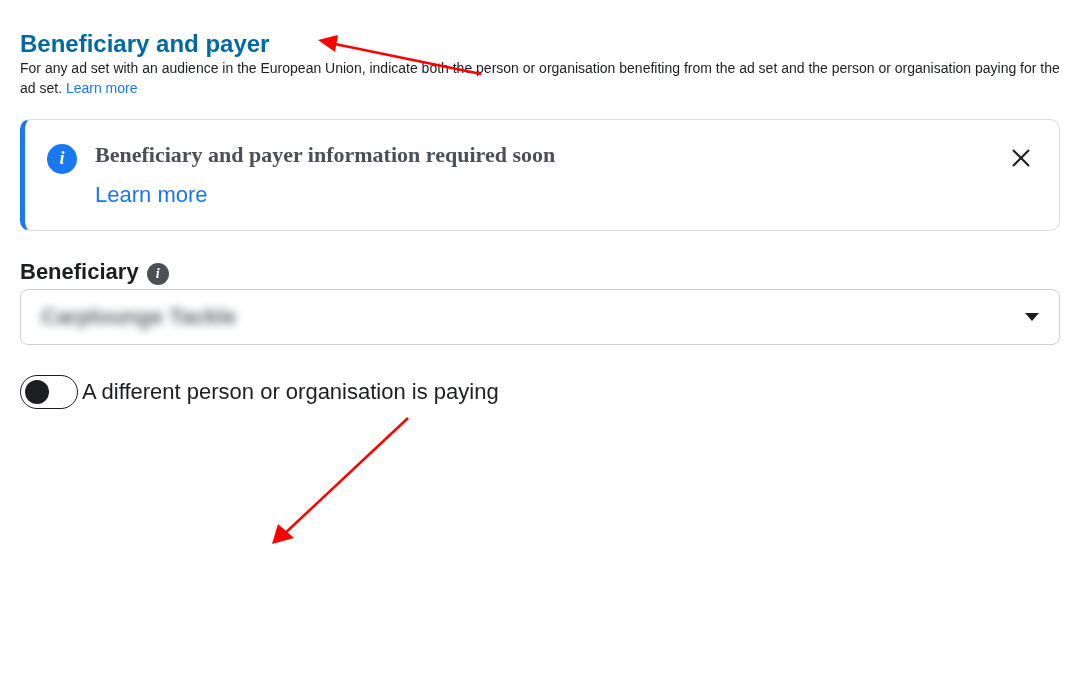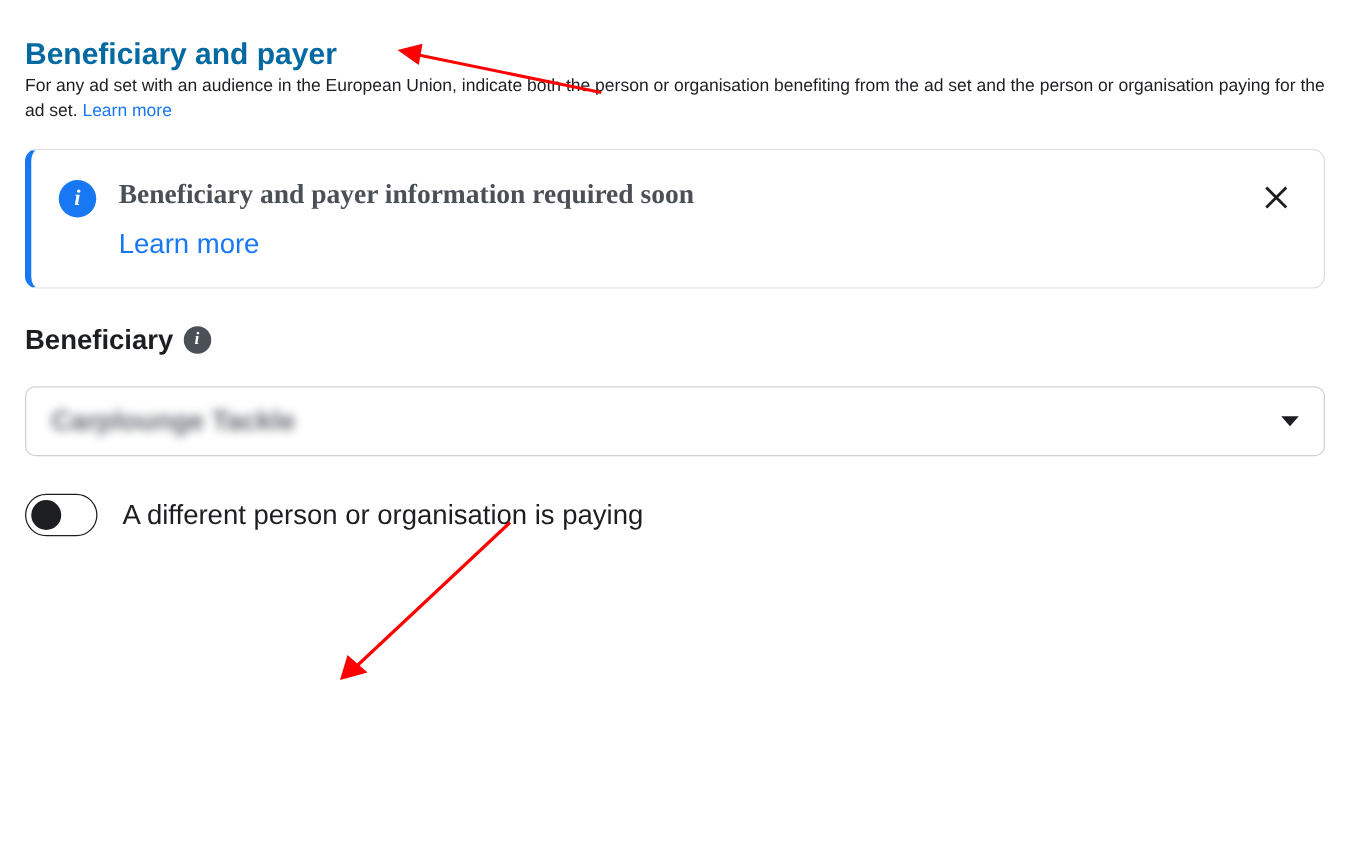--- a/index.html
+++ b/index.html
@@ -97,23 +97,23 @@
       justify-content: center;
     }
     .close-btn svg {
       width: 24px;
       height: 24px;
       stroke: #1c1e21;
       stroke-width: 2.2;
     }
     .field-label-row {
       display: flex;
-      align-items: center;
+      align-items: flex-end;
       gap: 8px;
-      margin-bottom: 24px;
+      margin-bottom: 4px;
     }
     .field-label {
       font-size: 22px;
       font-weight: 700;
       color: #1c1e21;
     }
     .help-icon {
       display: inline-flex;
       align-items: center;
       justify-content: center;
@@ -149,21 +149,21 @@
     .caret {
       width: 0;
       height: 0;
       border-left: 7px solid transparent;
       border-right: 7px solid transparent;
       border-top: 8px solid #1c1e21;
     }
     .toggle-row {
       display: flex;
       align-items: center;
-      gap: 20px;
+      gap: 4px;
     }
     .toggle {
       width: 58px;
       height: 34px;
       border-radius: 17px;
       border: 1.5px solid #1c1e21;
       background: #ffffff;
       position: relative;
       cursor: pointer;
       flex-shrink: 0;

